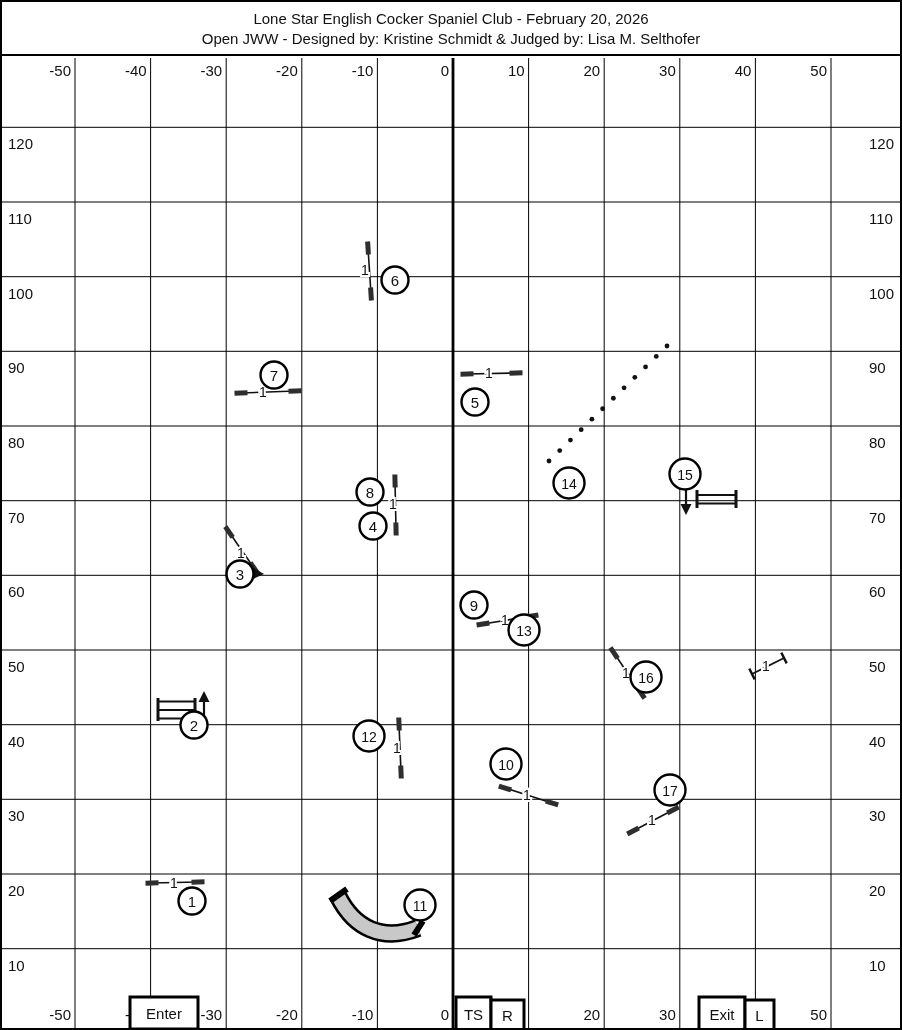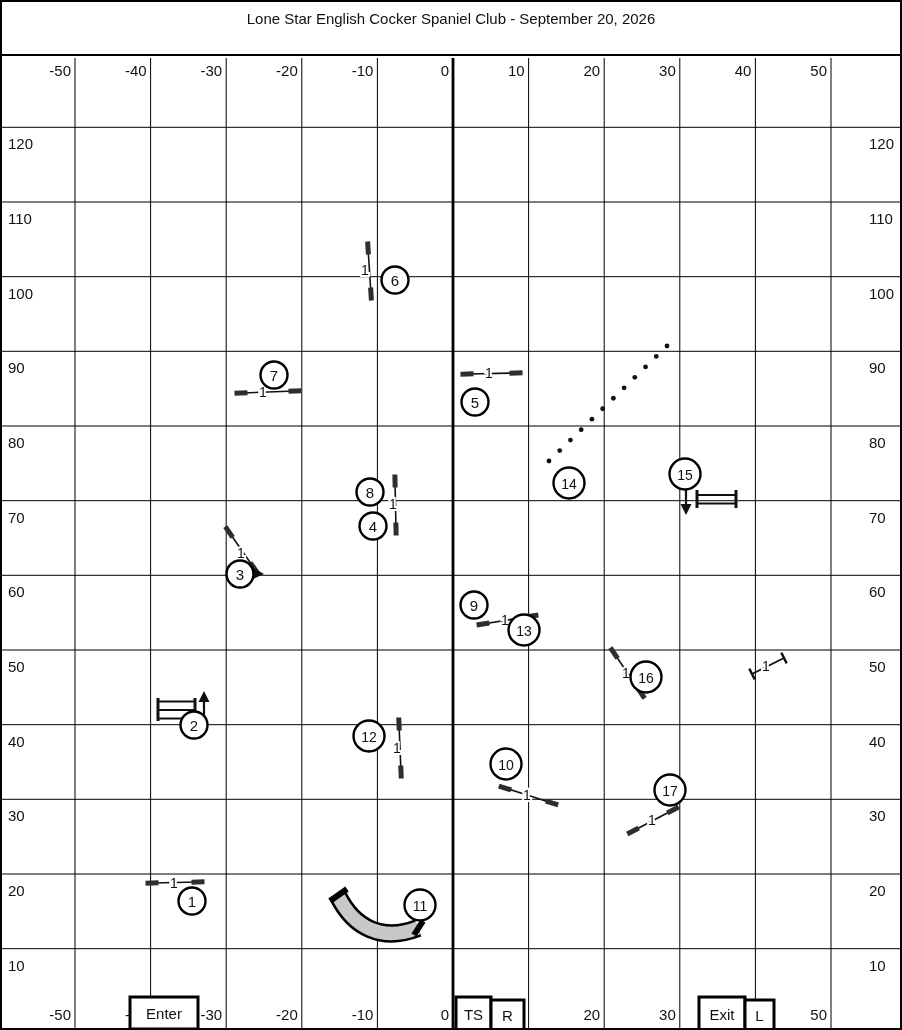--- a/index.html
+++ b/index.html
@@ -14,21 +14,22 @@
     text-align:center;padding-top:7px;z-index:2;background:#fff;
   }
   .title-line{font-size:15px;line-height:20px;white-space:nowrap;}
   #course-svg{position:absolute;top:0;left:0;z-index:1;}
 </style>
 </head>
 <body>
 
 <div class="page">
   <div class="title-block">
-    <div class="title-line">Lone Star English Cocker Spaniel Club - September 20, 2026</div>
+    <div class="title-line">Lone Star English Cocker Spaniel Club - February 20, 2026</div>
+    <div class="title-line">Open JWW - Designed by: Kristine Schmidt &amp; Judged by: Lisa M. Selthofer</div>
   </div>
   <svg id="course-svg" width="902" height="1030" viewBox="0 0 902 1030" xmlns="http://www.w3.org/2000/svg">
       <line x1="0" y1="125.3" x2="902" y2="125.3" stroke="#000000" stroke-width="1"></line>
       <line x1="0" y1="200" x2="902" y2="200" stroke="#000000" stroke-width="1"></line>
       <line x1="0" y1="274.7" x2="902" y2="274.7" stroke="#000000" stroke-width="1"></line>
       <line x1="0" y1="349.3" x2="902" y2="349.3" stroke="#000000" stroke-width="1"></line>
       <line x1="0" y1="424" x2="902" y2="424" stroke="#000000" stroke-width="1"></line>
       <line x1="0" y1="498.7" x2="902" y2="498.7" stroke="#000000" stroke-width="1"></line>
       <line x1="0" y1="573.3" x2="902" y2="573.3" stroke="#000000" stroke-width="1"></line>
       <line x1="0" y1="648" x2="902" y2="648" stroke="#000000" stroke-width="1"></line>

